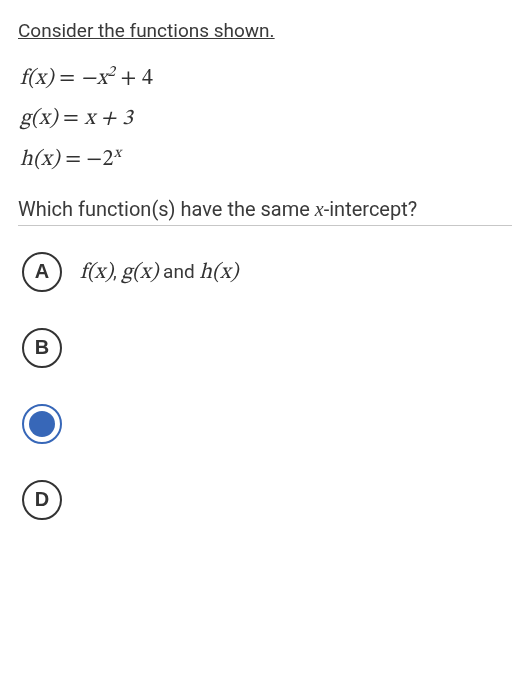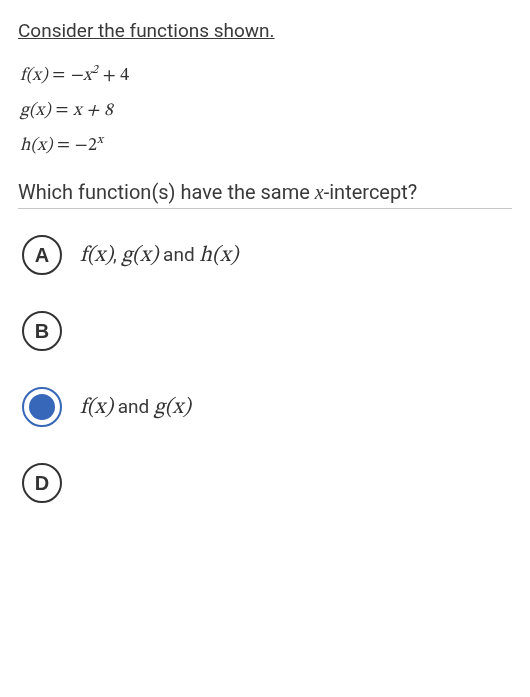--- a/index.html
+++ b/index.html
@@ -17,21 +17,21 @@
     color: #3a3a3a;
     margin-bottom: 18px;
     text-decoration: underline;
   }
   .equations {
     padding-left: 2px;
     margin-bottom: 20px;
   }
   .eq {
     font-family: "Cambria Math", "STIX Two Math", "Times New Roman", serif;
-    font-size: 18px;
+    font-size: 22px;
     color: #313131;
     letter-spacing: 0.2px;
     margin: 10px 0;
     line-height: 1.4;
   }
   .eq .it { font-style: italic; }
   .eq sup { font-size: 0.7em; vertical-align: super; line-height: 0; font-style: italic; }
   .question {
     font-size: 20px;
     color: #3a3a3a;
@@ -102,21 +102,21 @@
 
 <div class="equations">
   <div class="eq">
     <span class="it">f(x)</span>
     <span> </span><span>=</span><span> </span>
     <span class="it">−x</span><sup>2</sup><span> + 4</span>
   </div>
   <div class="eq">
     <span class="it">g(x)</span>
     <span> </span><span>=</span><span> </span>
-    <span class="it">x + 8</span>
+    <span class="it">x + 3</span>
   </div>
   <div class="eq">
     <span class="it">h(x)</span>
     <span> </span><span>=</span><span> </span>
     <span>−2</span><sup>x</sup>
   </div>
 </div>
 
 <div class="question">
   <span>Which function(s) have the same </span><span style="font-family:'Cambria Math','Times New Roman',serif;font-style:italic">x</span><span>-intercept?</span>
@@ -138,23 +138,20 @@
   <div class="choice">
     <div class="bubble">
       <span>B</span>
     </div>
   </div>
 
   <div class="choice">
     <div class="bubble selected">
       <span class="inner-dot"></span>
     </div>
-    <div class="choice-text">
-      <span class="fn">f(x)</span><span class="andword"> and </span><span class="fn">g(x)</span>
-    </div>
   </div>
 
   <div class="choice">
     <div class="bubble">
       <span>D</span>
     </div>
   </div>
 
 </div>
 

